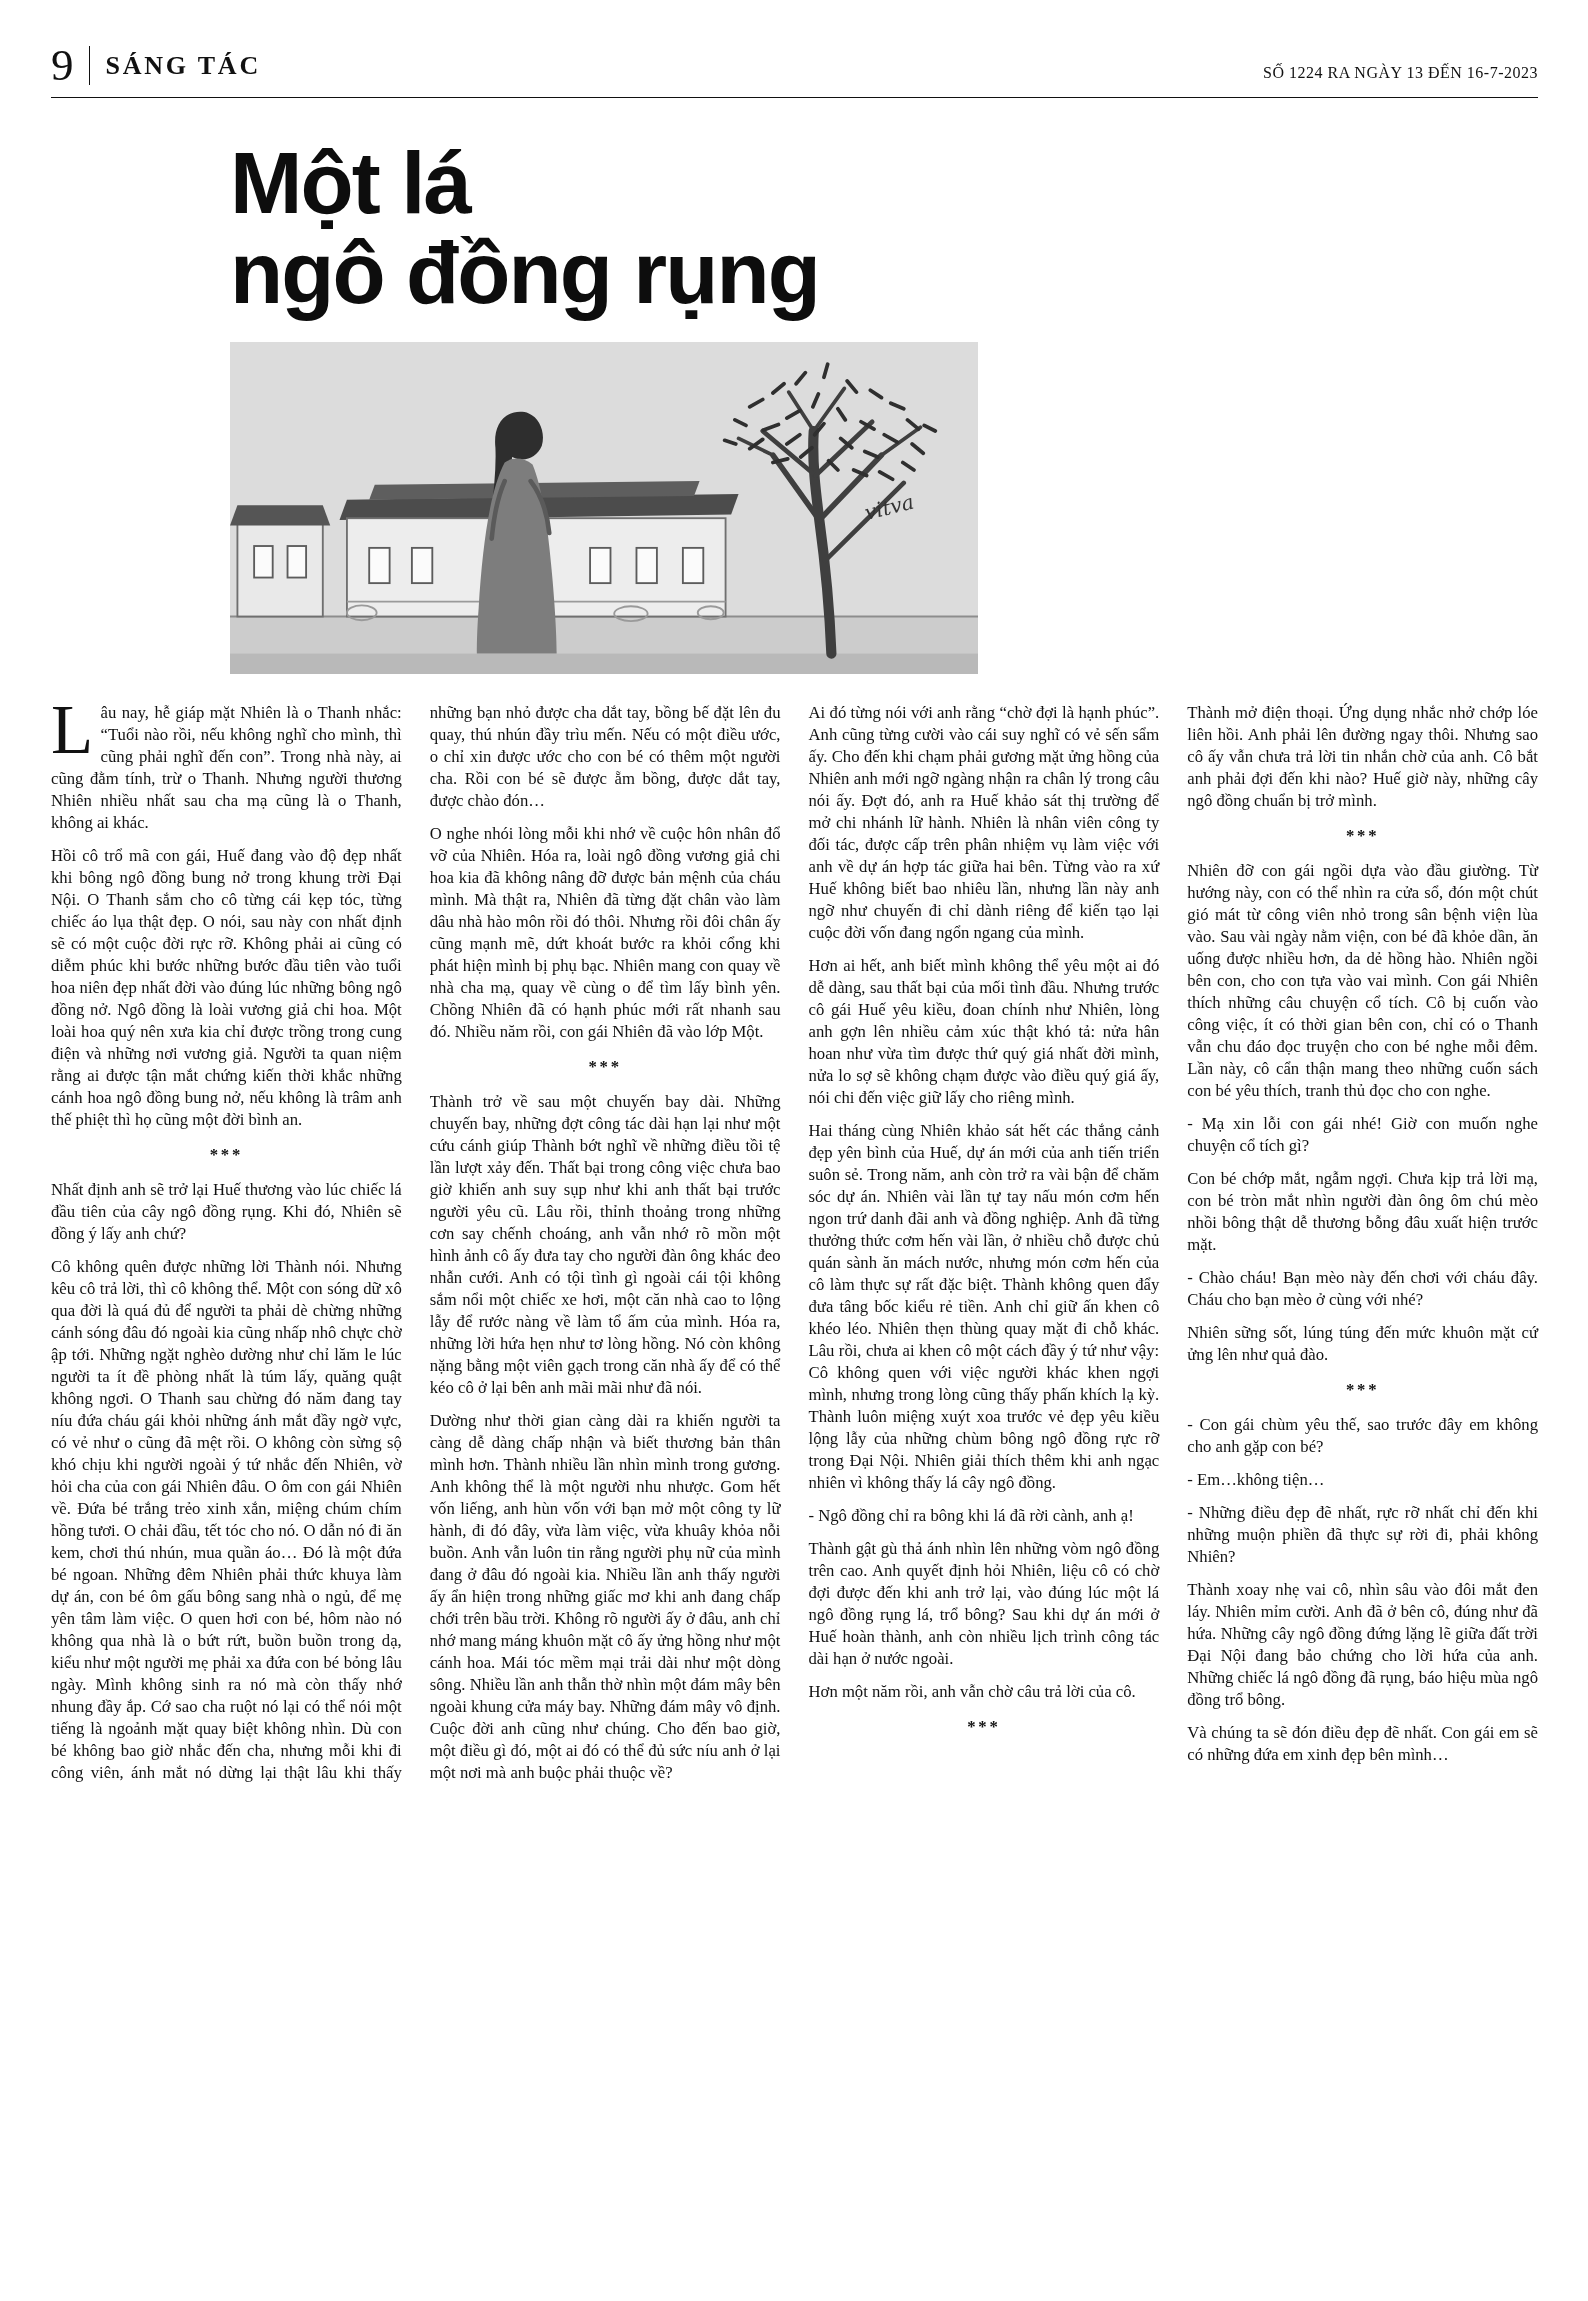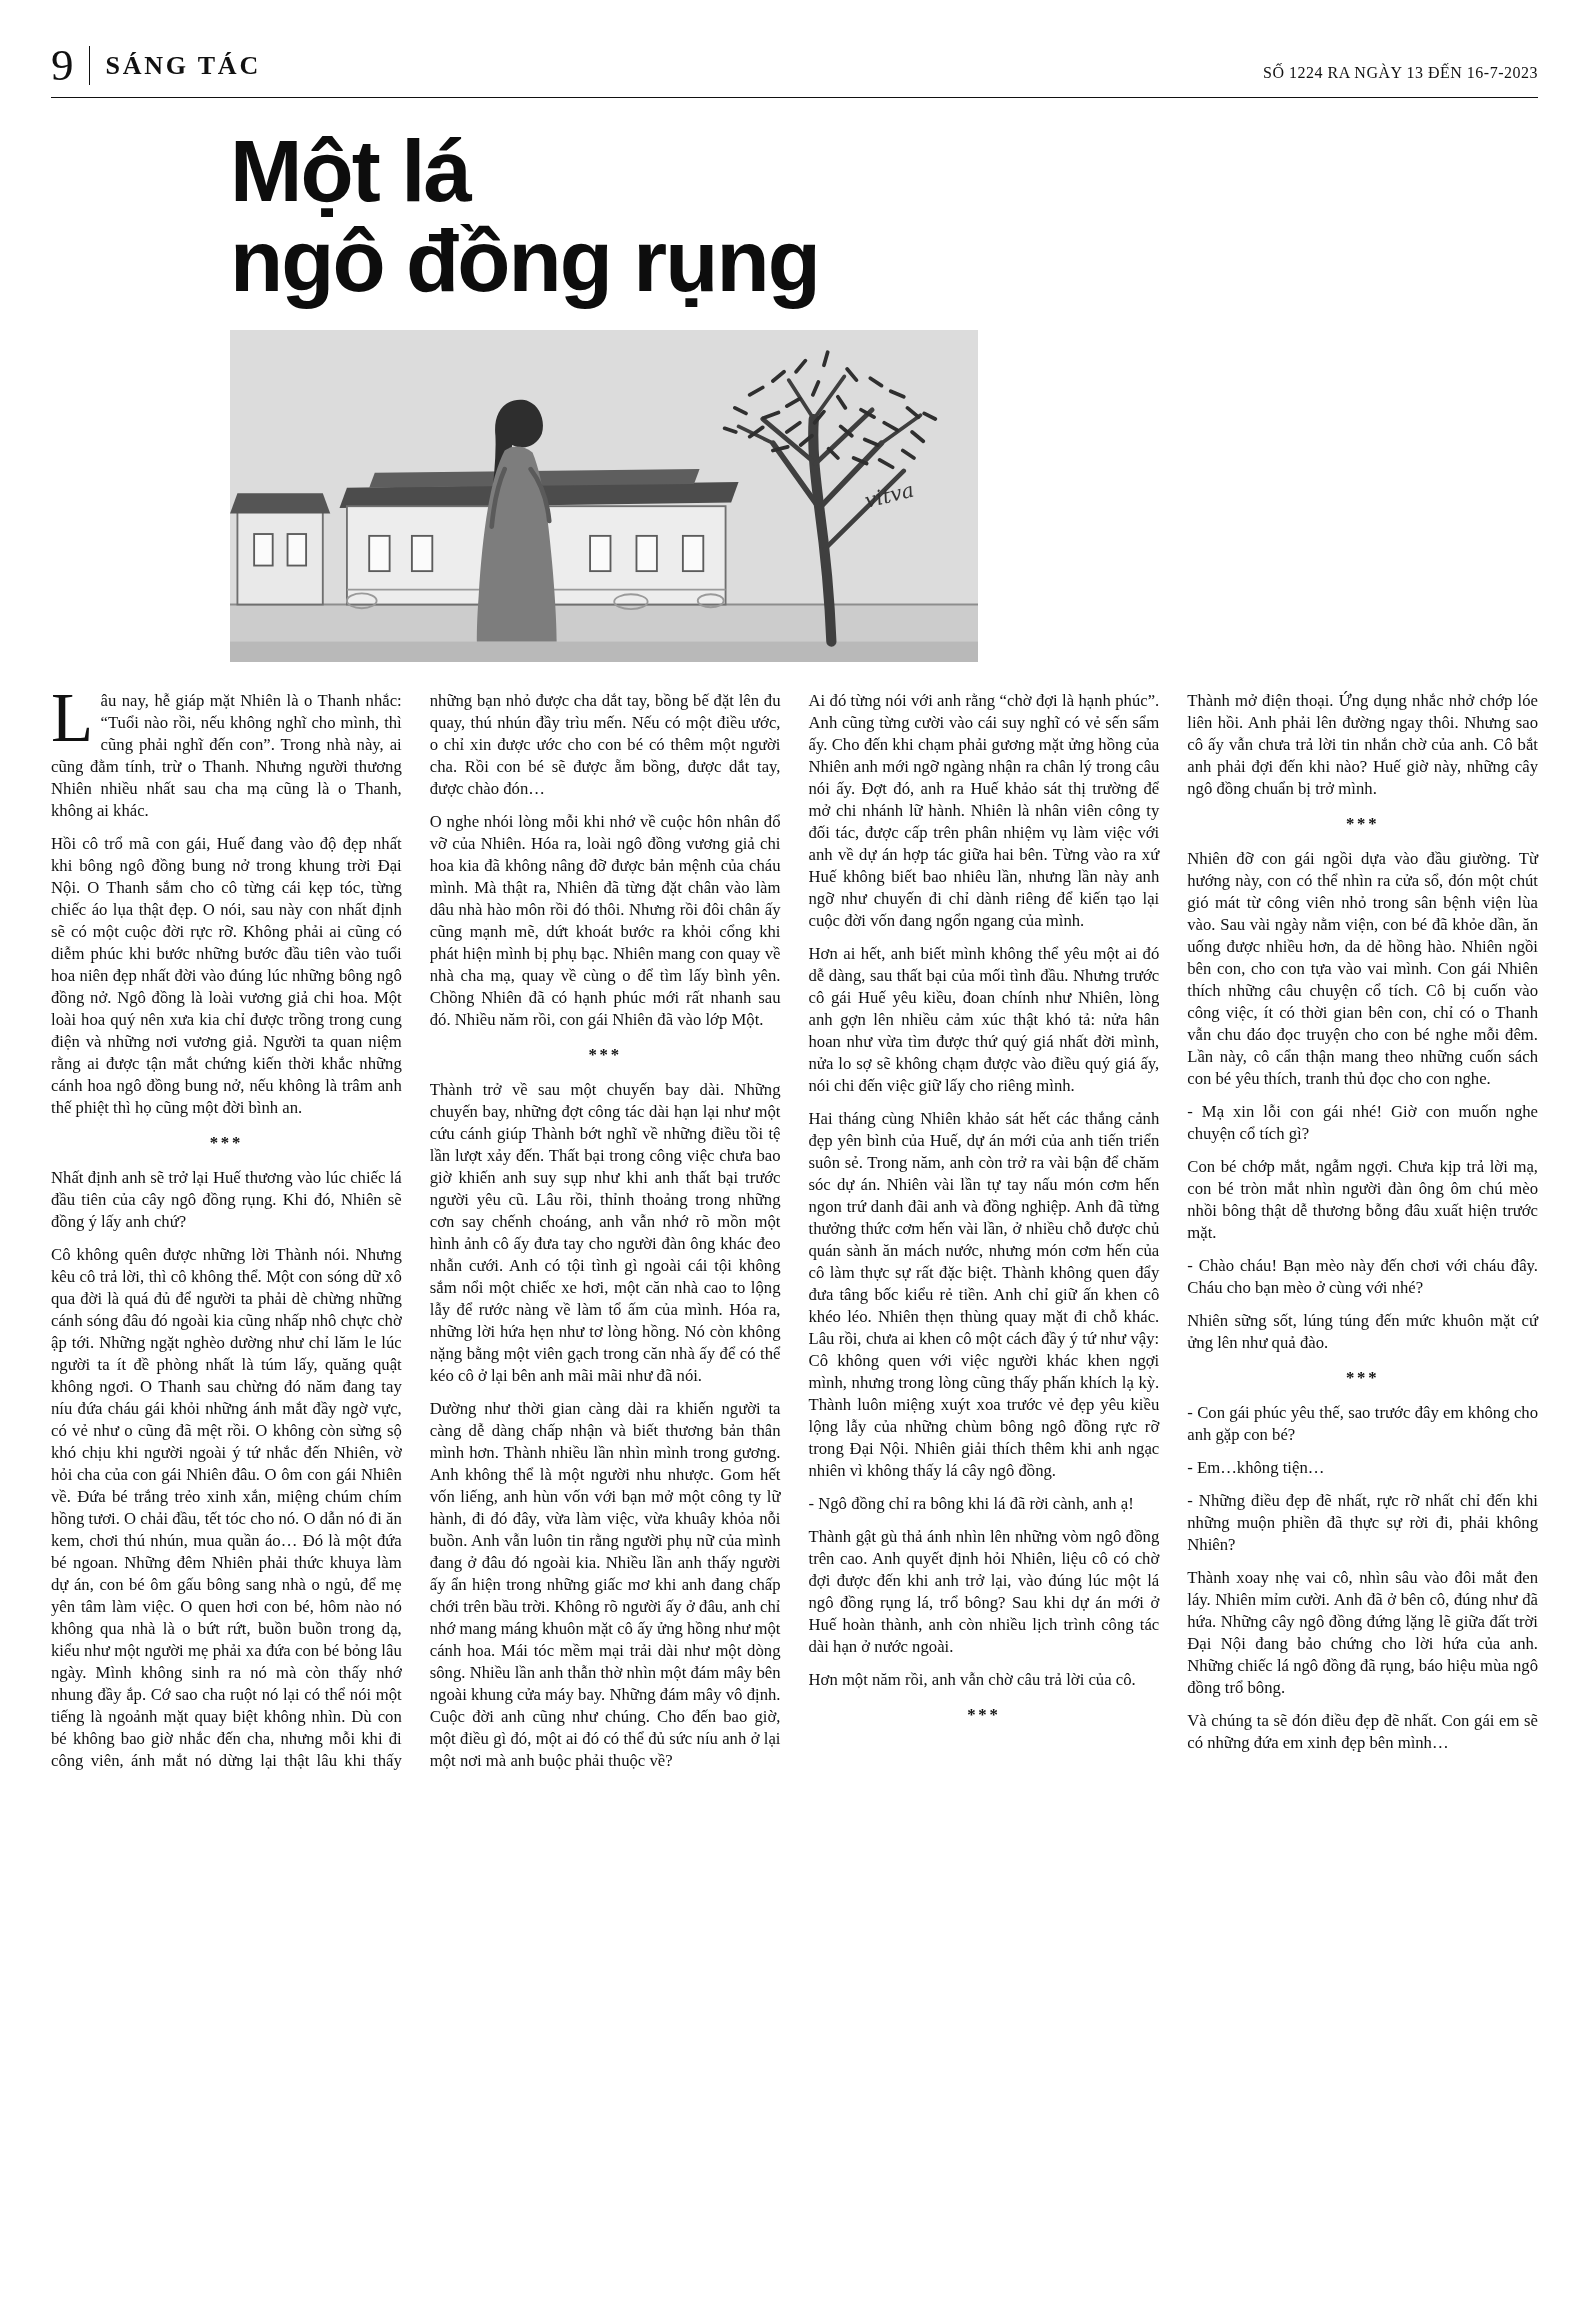--- a/index.html
+++ b/index.html
@@ -18,21 +18,21 @@
     padding-top:43px;
   }
   .masthead-left { display:flex; align-items:center; gap:15px; }
   .page-number { font-size:45px; line-height:1; font-weight:400; }
   .masthead-divider { width:1.9px; height:39px; background:#111; }
   .section-name { font-size:26px; letter-spacing:2.8px; font-weight:700; }
   .issue-info { font-size:16px; letter-spacing:0.5px; padding-bottom:5.6px; }
   .masthead-rule { border:0; border-top:1.9px solid #111; margin-top:9.3px; }
 
   
-  .title-block { margin-left:179px; margin-top:28px; }
+  .title-block { margin-left:179px; margin-top:40px; }
   .article-title {
     font-family:"Liberation Sans", sans-serif;
     font-weight:900; font-size:87px; line-height:1.03; letter-spacing:-1.9px;
     color:#0d0d0d;
   }
   .article-author { font-size:27px; font-weight:700; margin-top:28px; }
 
   
   .figure {
     margin-left:179px; margin-top:24px;
@@ -157,21 +157,21 @@
       <p class="para normal">Hơn một năm rồi, anh vẫn chờ câu trả lời của cô.</p>
       <p class="para sep">***</p>
       <p class="para normal">Thành mở điện thoại. Ứng dụng nhắc nhở chớp lóe liên hồi. Anh phải lên đường ngay thôi. Nhưng sao cô ấy vẫn chưa trả lời tin nhắn chờ của anh. Cô bắt anh phải đợi đến khi nào? Huế giờ này, những cây ngô đồng chuẩn bị trở mình.</p>
       <p class="para sep">***</p>
       <p class="para normal">Nhiên đỡ con gái ngồi dựa vào đầu giường. Từ hướng này, con có thể nhìn ra cửa sổ, đón một chút gió mát từ công viên nhỏ trong sân bệnh viện lùa vào. Sau vài ngày nằm viện, con bé đã khỏe dần, ăn uống được nhiều hơn, da dẻ hồng hào. Nhiên ngồi bên con, cho con tựa vào vai mình. Con gái Nhiên thích những câu chuyện cổ tích. Cô bị cuốn vào công việc, ít có thời gian bên con, chỉ có o Thanh vẫn chu đáo đọc truyện cho con bé nghe mỗi đêm. Lần này, cô cẩn thận mang theo những cuốn sách con bé yêu thích, tranh thủ đọc cho con nghe.</p>
       <p class="para dialog">- Mạ xin lỗi con gái nhé! Giờ con muốn nghe chuyện cổ tích gì?</p>
       <p class="para normal">Con bé chớp mắt, ngẫm ngợi. Chưa kịp trả lời mạ, con bé tròn mắt nhìn người đàn ông ôm chú mèo nhồi bông thật dễ thương bỗng đâu xuất hiện trước mặt.</p>
       <p class="para dialog">- Chào cháu! Bạn mèo này đến chơi với cháu đây. Cháu cho bạn mèo ở cùng với nhé?</p>
       <p class="para normal">Nhiên sững sốt, lúng túng đến mức khuôn mặt cứ ửng lên như quả đào.</p>
       <p class="para sep">***</p>
-      <p class="para dialog">- Con gái phúc yêu thế, sao trước đây em không cho anh gặp con bé?</p>
+      <p class="para dialog">- Con gái chùm yêu thế, sao trước đây em không cho anh gặp con bé?</p>
       <p class="para dialog">- Em…không tiện…</p>
       <p class="para dialog">- Những điều đẹp đẽ nhất, rực rỡ nhất chỉ đến khi những muộn phiền đã thực sự rời đi, phải không Nhiên?</p>
       <p class="para normal">Thành xoay nhẹ vai cô, nhìn sâu vào đôi mắt đen láy. Nhiên mỉm cười. Anh đã ở bên cô, đúng như đã hứa. Những cây ngô đồng đứng lặng lẽ giữa đất trời Đại Nội đang bảo chứng cho lời hứa của anh. Những chiếc lá ngô đồng đã rụng, báo hiệu mùa ngô đồng trổ bông.</p>
       <p class="para normal">Và chúng ta sẽ đón điều đẹp đẽ nhất. Con gái em sẽ có những đứa em xinh đẹp bên mình…</p>
     </div>
 
 </div>
 
 
 </body></html>

